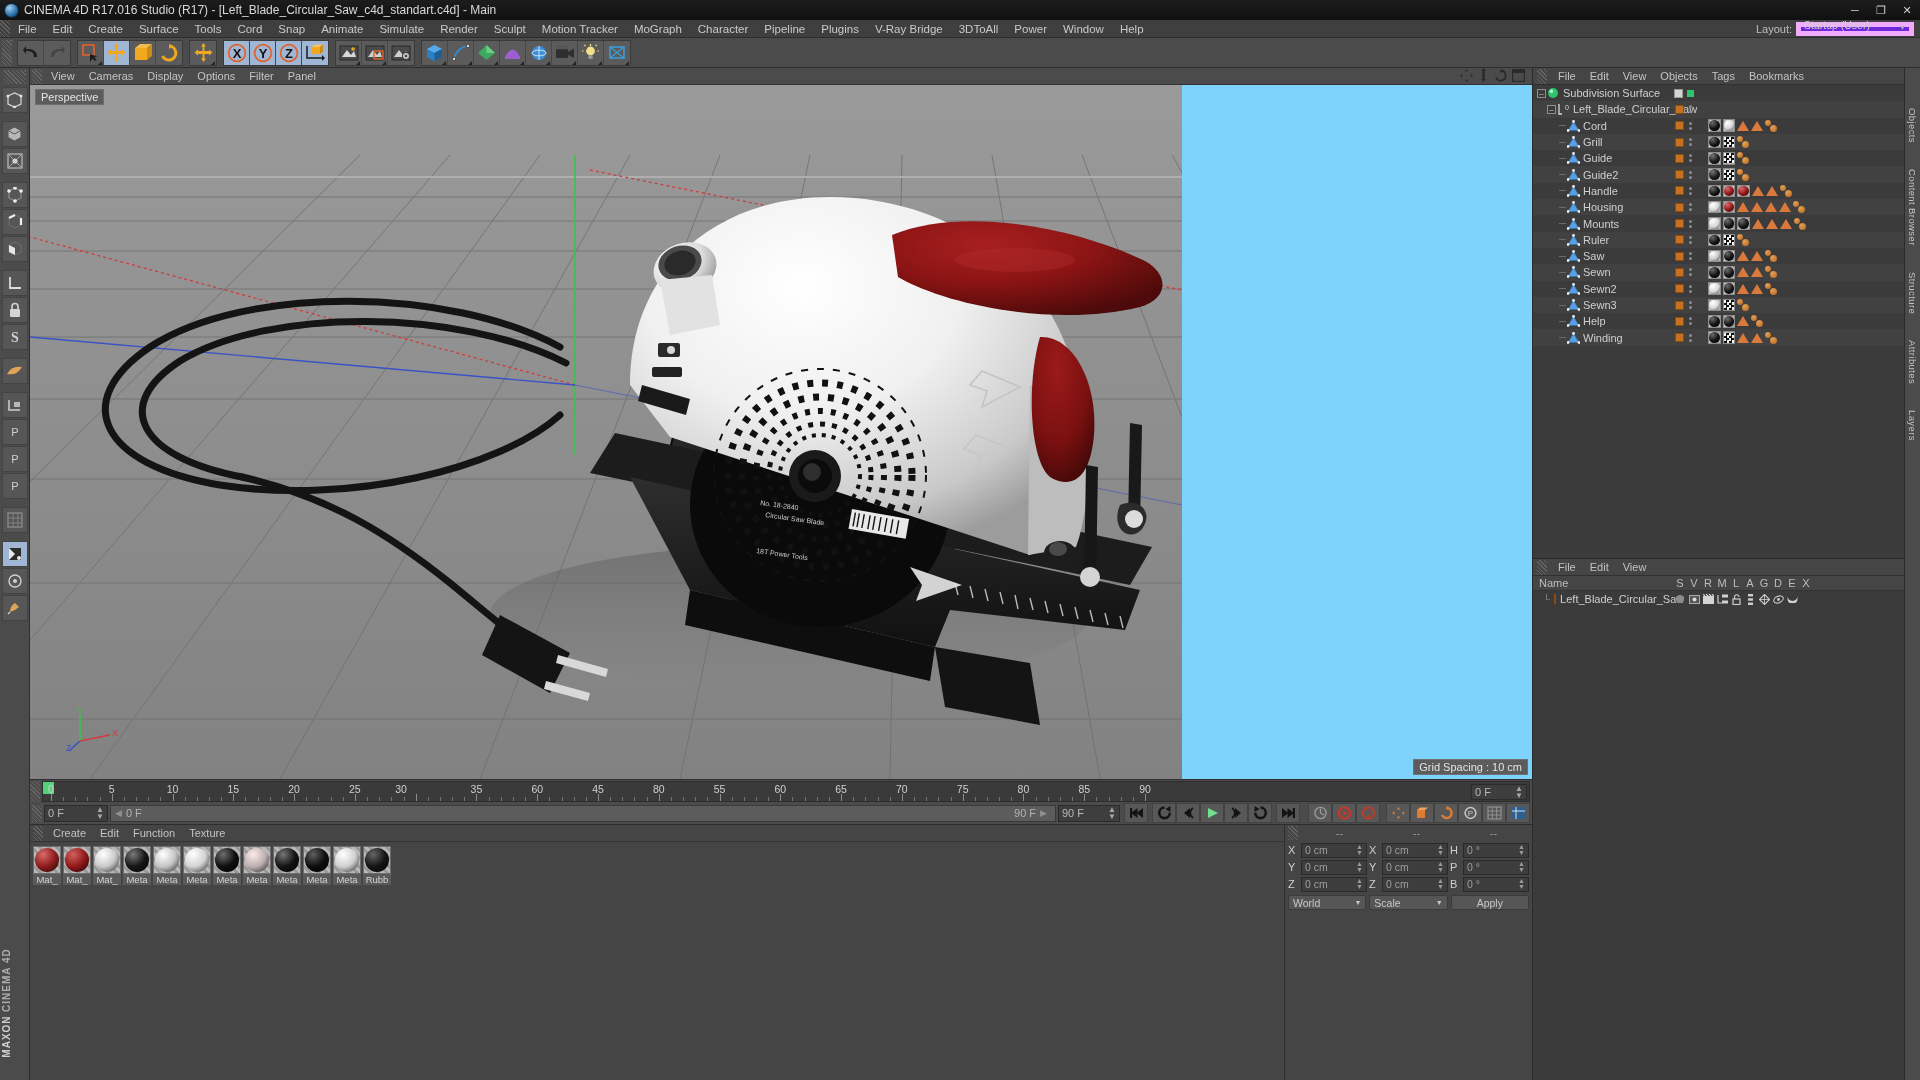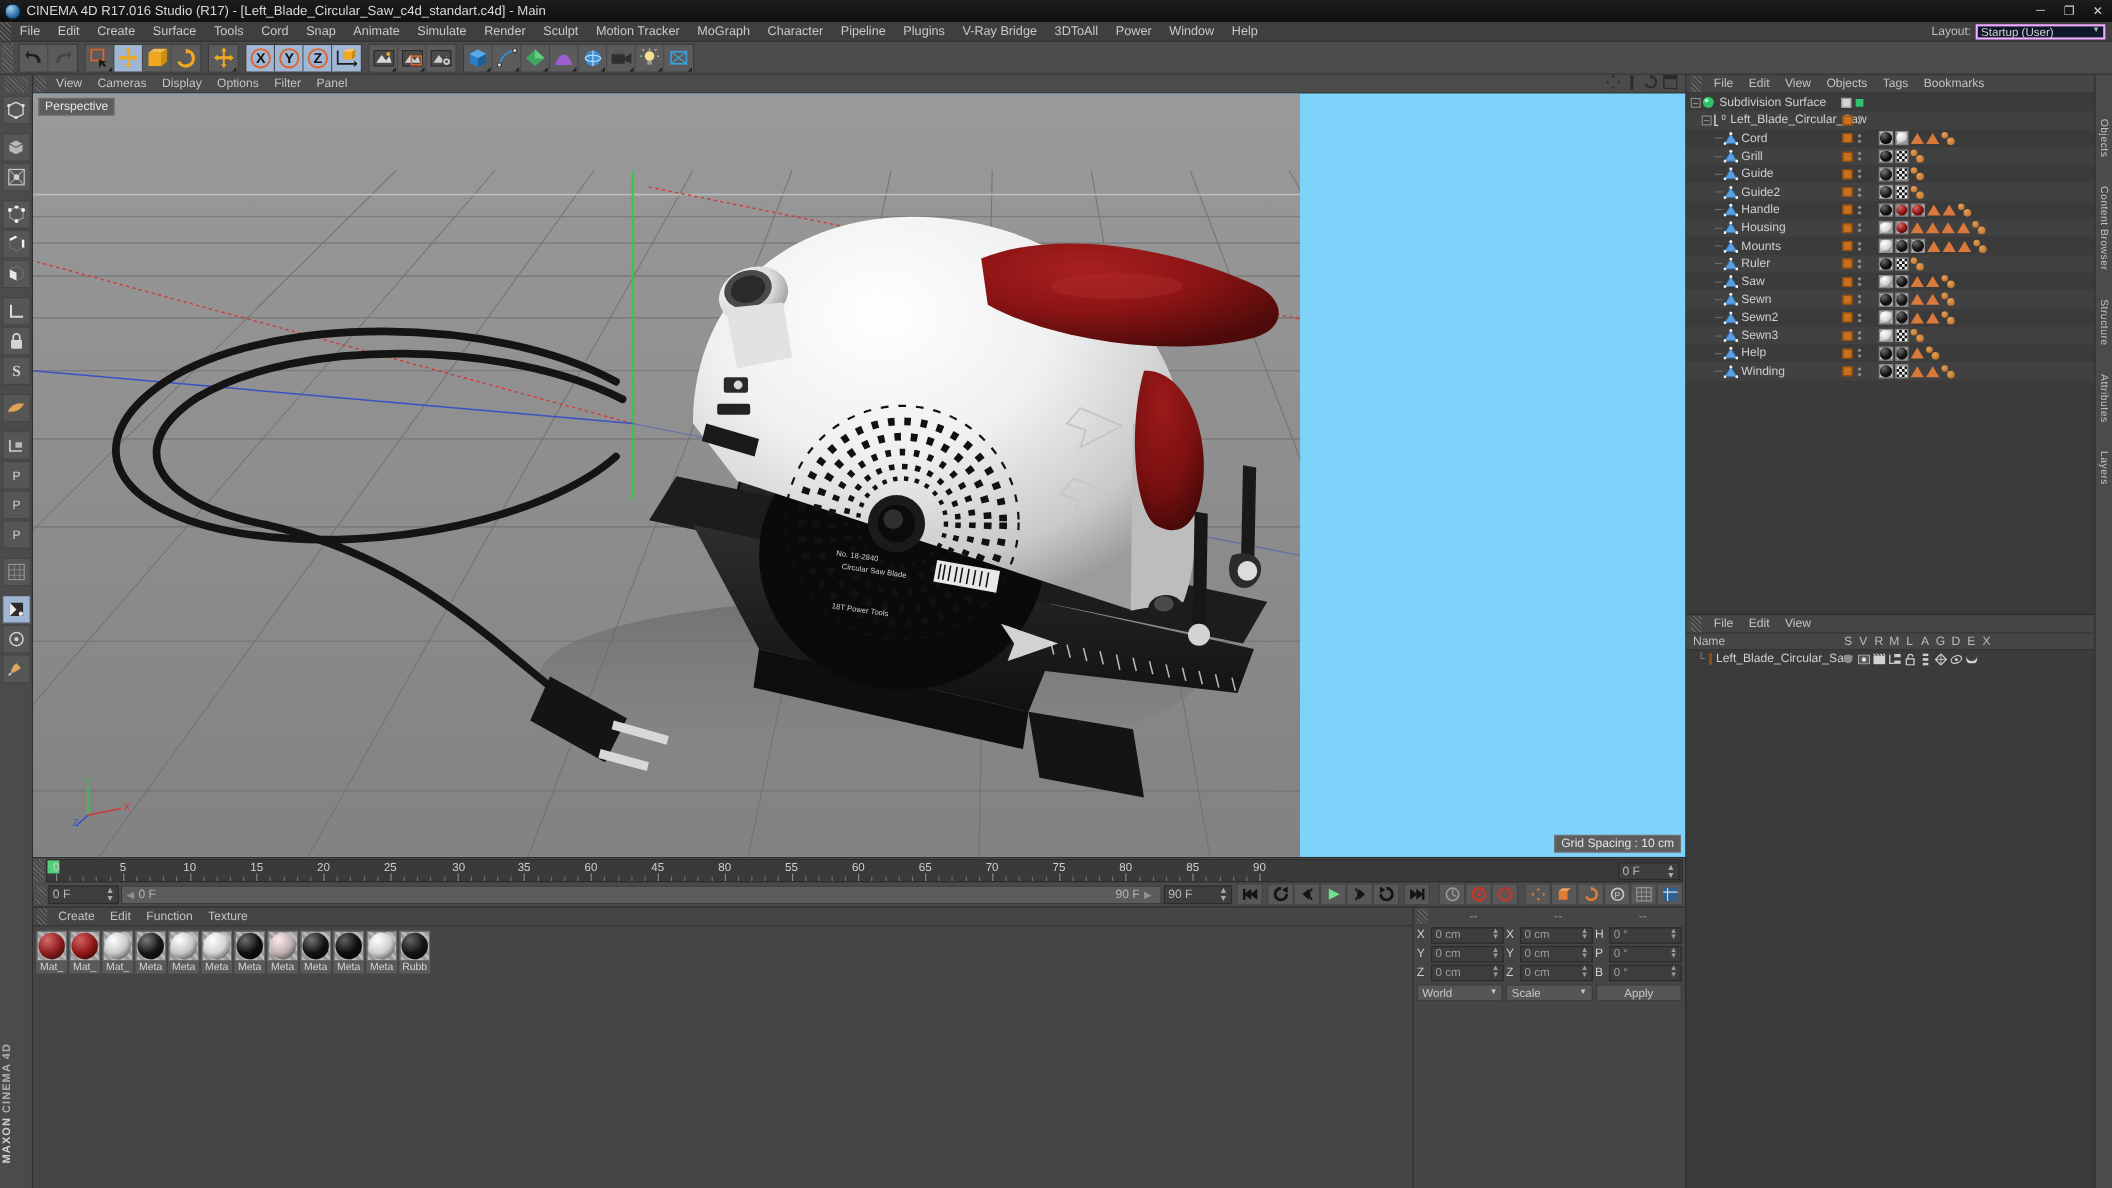--- a/index.html
+++ b/index.html
@@ -22,22 +22,22 @@
   #titlebar .tb-text{white-space:nowrap;}
   #winbtns{position:absolute;right:0;top:0;height:20px;display:flex;}
   #winbtns div{width:26px;height:20px;display:flex;align-items:center;justify-content:center;
     color:#cfcfcf;font-size:11px;}
 
   
   #menubar{height:18px;background:#3f3f3f;display:flex;align-items:center;
     color:#c9c9c9;font-size:11.5px;border-bottom:1px solid #2d2d2d;}
   #menubar .mi{padding:0 8px;line-height:18px;white-space:nowrap;}
   #layoutbox{margin-left:auto;display:flex;align-items:center;gap:4px;padding-right:6px;color:#bdbdbd;font-size:11px;}
-  #layoutbox .lsel{background:#0f172a;border:2px solid #f0abfc;height:14px;width:118px;
-    display:flex;align-items:flex-start;padding:0 3px;font-size:10.5px;color:#d0d0d0;}
+  #layoutbox .lsel{background:#6d28d9;border:5px solid #f0abfc;height:14px;width:118px;
+    display:flex;align-items:flex-end;padding:0 3px;font-size:10.5px;color:#d0d0d0;}
   #layoutbox .lsel .arrw{margin-left:auto;font-size:7px;color:#b0b0b0;}
 
   
   #toolbar{height:30px;background:#4b4b4b;display:flex;align-items:center;
     border-bottom:1px solid #2e2e2e;}
   .tgroup{display:flex;align-items:center;height:26px;background:#555;
     border:1px solid #3a3a3a;margin:0 3px;}
   .tbtn{width:26px;height:24px;display:flex;align-items:center;justify-content:center;
     position:relative;background:#5b5b5b;border-right:1px solid #474747;}
   .tbtn:last-child{border-right:none;}
@@ -779,21 +779,21 @@
             <div class="tlnum" style="left: 68.7778px;">5</div>
             <div class="tltick" style="left: 68.7778px; height: 7px;"></div>
             <div class="tlnum" style="left: 129.556px;">10</div>
             <div class="tltick" style="left: 129.556px; height: 7px;"></div>
             <div class="tlnum" style="left: 190.333px;">15</div>
             <div class="tltick" style="left: 190.333px; height: 7px;"></div>
             <div class="tlnum" style="left: 251.111px;">20</div>
             <div class="tltick" style="left: 251.111px; height: 7px;"></div>
             <div class="tlnum" style="left: 311.889px;">25</div>
             <div class="tltick" style="left: 311.889px; height: 7px;"></div>
-            <div class="tlnum" style="left: 374px;">30</div>
+            <div class="tlnum" style="left: 358px;">30</div>
             <div class="tltick" style="left: 372.667px; height: 7px;"></div>
             <div class="tlnum" style="left: 433.444px;">35</div>
             <div class="tltick" style="left: 433.444px; height: 7px;"></div>
             <div class="tlnum" style="left: 494.222px;">60</div>
             <div class="tltick" style="left: 494.222px; height: 7px;"></div>
             <div class="tlnum" style="left: 555px;">45</div>
             <div class="tltick" style="left: 555px; height: 7px;"></div>
             <div class="tlnum" style="left: 615.778px;">80</div>
             <div class="tltick" style="left: 615.778px; height: 7px;"></div>
             <div class="tlnum" style="left: 676.556px;">55</div>

